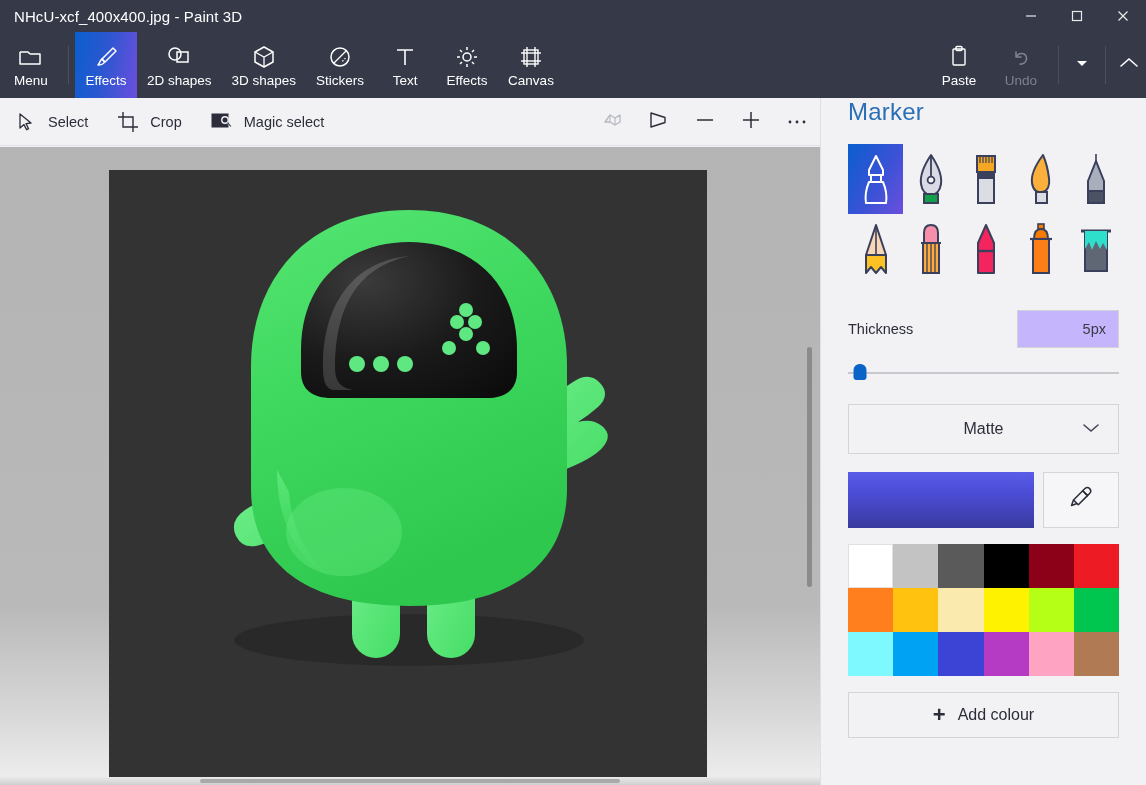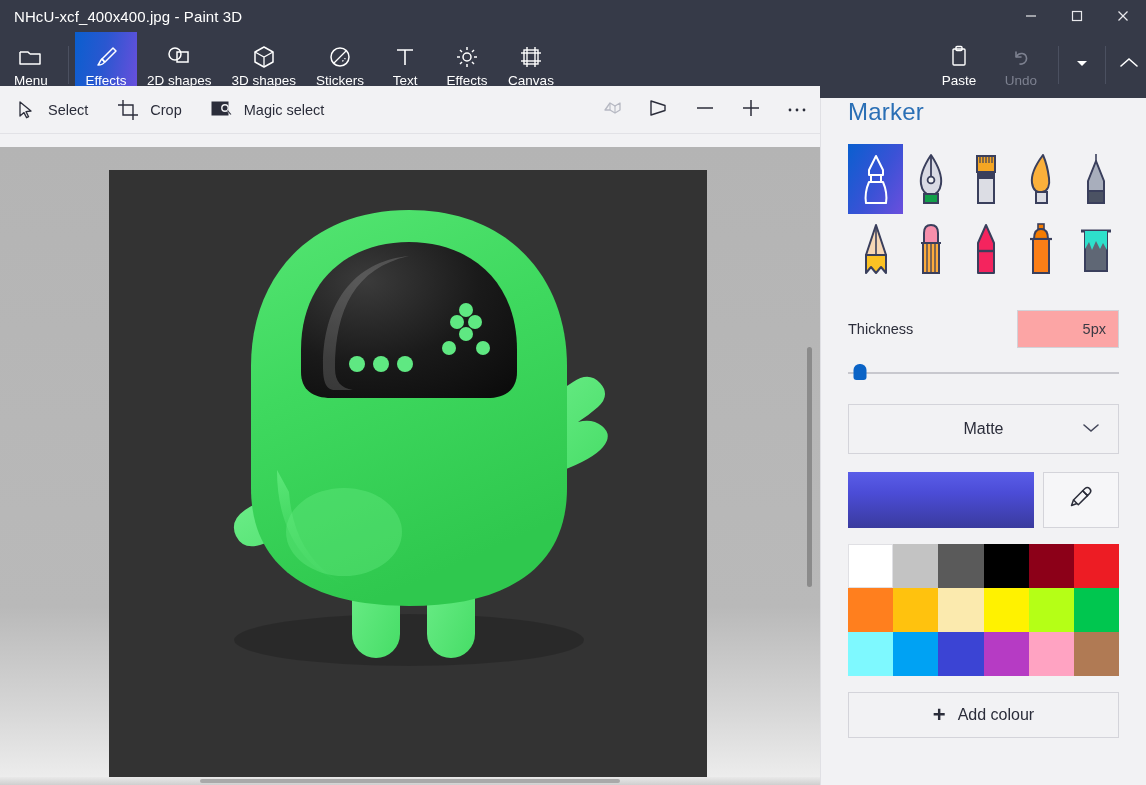--- a/index.html
+++ b/index.html
@@ -45,21 +45,21 @@
   .rb-item.disabled { color: #7d8190; }
   .rb-sep { width: 1px; background: #4b5060; margin: 14px 6px; }
   .rb-spacer { flex: 1 1 auto; }
   .rb-chevron-btn, .rb-collapse-btn {
     display: flex; align-items: center; justify-content: center;
     width: 34px; color: #ffffff;
   }
 
   
   .subbar {
-    position: absolute; left: 0; top: 86px; width: 820px; height: 48px;
+    position: absolute; left: 0; top: 98px; width: 820px; height: 48px;
     background: #f2f2f4; display: flex; align-items: center;
     border-bottom: 1px solid #e2e2e6;
   }
   .sb-item {
     display: flex; align-items: center; gap: 10px;
     color: #2b2d3a; font-size: 14.5px; padding: 0 14px; height: 48px;
   }
   .sb-item .sb-ico { display: flex; align-items: center; justify-content: center; width: 24px; }
   .sb-icobtn {
     width: 46px; height: 48px; display: flex; align-items: center; justify-content: center;
@@ -107,21 +107,21 @@
     margin-bottom: 26px;
   }
   .brush-cell {
     width: 55px; height: 70px; display: flex; align-items: center; justify-content: center;
   }
   .brush-cell.selected { background: linear-gradient(120deg,#0a5fcf 0%, #3a52d6 55%, #6b4fdd 100%); }
 
   .row-thick { display: flex; align-items: center; justify-content: space-between; margin-top: 4px; }
   .thick-label { font-size: 14.5px; color: #2b2d3a; }
   .thick-box {
-    width: 102px; height: 38px; background: #fca5a5; border: 1px solid #d2d2d8;
+    width: 102px; height: 38px; background: #c4b5fd; border: 1px solid #d2d2d8;
     display: flex; align-items: center; justify-content: flex-end; padding-right: 12px;
     font-size: 14.5px; color: #3a3a44;
   }
   .slider-wrap { position: relative; height: 22px; margin-top: 12px; }
   .slider-track {
     position: absolute; left: 0; right: 0; top: 12px; height: 2px; background: #c8c8ce;
   }
   .slider-thumb {
     position: absolute; left: 12px; top: 4px; width: 13px; height: 16px;
     background: #0a63c6; border-radius: 6px 6px 3px 3px;

